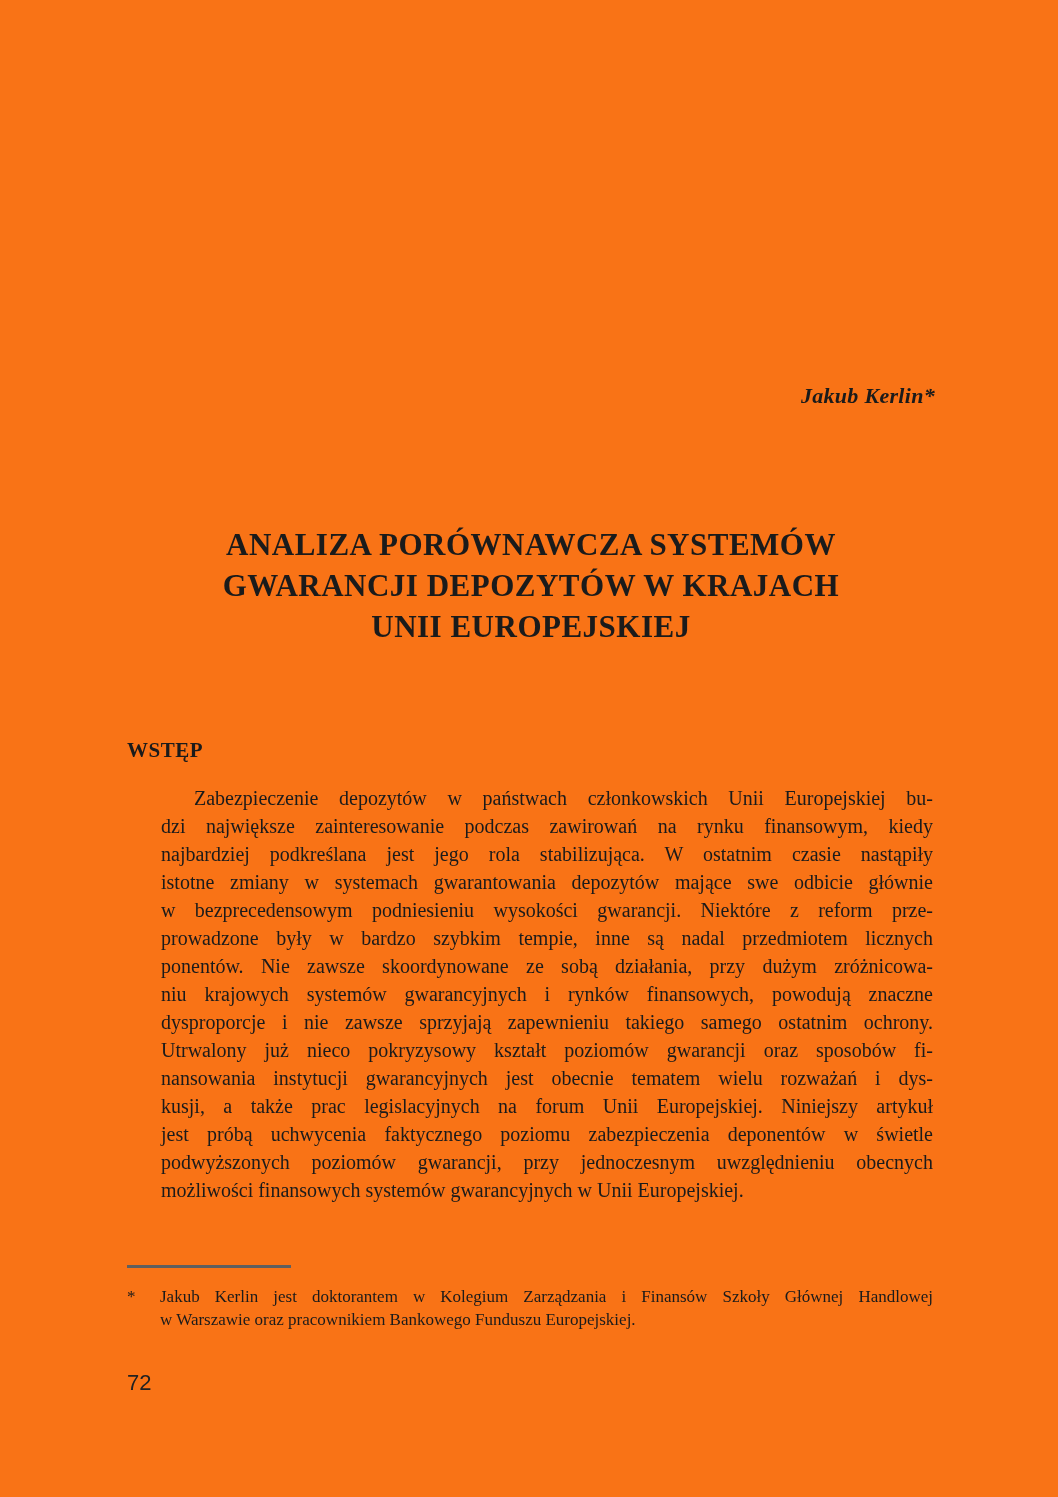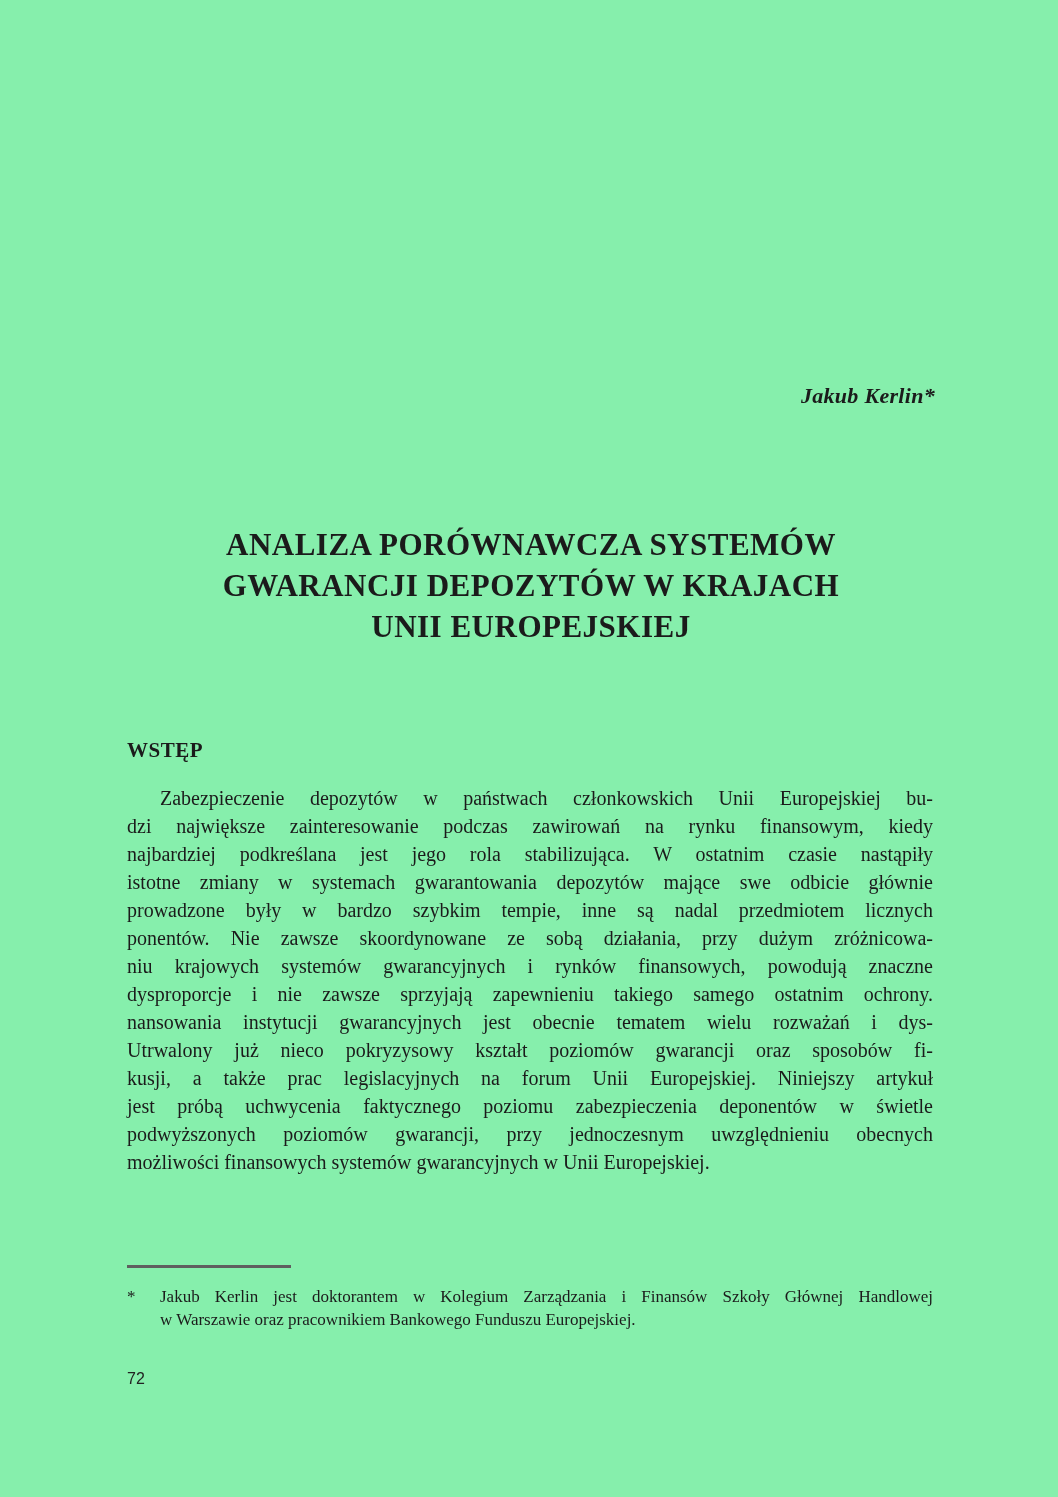--- a/index.html
+++ b/index.html
@@ -5,21 +5,21 @@
 <style>
   html, body {
     margin: 0;
     padding: 0;
     background: #ffffff;
   }
   .page {
     position: relative;
     width: 1058px;
     height: 1497px;
-    background: #86efac;
+    background: #f97316;
     color: #1b1b1b;
     font-family: "Liberation Serif", "DejaVu Serif", serif;
     overflow: hidden;
   }
   .author {
     position: absolute;
     top: 383px;
     left: 127px;
     width: 808px;
     text-align: right;
@@ -53,20 +53,21 @@
     top: 784px;
     left: 127px;
     width: 806px;
     font-size: 20px;
     line-height: 28px;
   }
   .body-line {
     text-align: justify;
     text-align-last: justify;
     white-space: normal;
+    margin-left: 34px;
   }
   .body-line:first-child {
     text-indent: 33px;
   }
   .body-line:last-child {
     text-align-last: left;
   }
   .fn-rule {
     position: absolute;
     top: 1265px;
@@ -96,21 +97,21 @@
     text-align-last: justify;
   }
   .fn-line:last-child {
     text-align-last: left;
   }
   .page-number {
     position: absolute;
     top: 1370px;
     left: 127px;
     font-family: "Liberation Sans", "DejaVu Sans", sans-serif;
-    font-size: 16px;
+    font-size: 22px;
     color: #222222;
     text-align: right;
   }
 </style>
 </head>
 <body>
 
 <div class="page">
 
   <div class="author">Jakub Kerlin*</div>
@@ -121,26 +122,27 @@
       <div class="title-line">UNII EUROPEJSKIEJ</div>
     </div>
 
   <div class="section-heading">WSTĘP</div>
 
   <div class="body-par">
       <div class="body-line">Zabezpieczenie depozytów w państwach członkowskich Unii Europejskiej bu-</div>
       <div class="body-line">dzi największe zainteresowanie podczas zawirowań na rynku finansowym, kiedy</div>
       <div class="body-line">najbardziej podkreślana jest jego rola stabilizująca. W ostatnim czasie nastąpiły</div>
       <div class="body-line">istotne zmiany w systemach gwarantowania depozytów mające swe odbicie głównie</div>
+      <div class="body-line">w bezprecedensowym podniesieniu wysokości gwarancji. Niektóre z reform prze-</div>
       <div class="body-line">prowadzone były w bardzo szybkim tempie, inne są nadal przedmiotem licznych</div>
       <div class="body-line">ponentów. Nie zawsze skoordynowane ze sobą działania, przy dużym zróżnicowa-</div>
       <div class="body-line">niu krajowych systemów gwarancyjnych i rynków finansowych, powodują znaczne</div>
       <div class="body-line">dysproporcje i nie zawsze sprzyjają zapewnieniu takiego samego ostatnim ochrony.</div>
+      <div class="body-line">Utrwalony już nieco pokryzysowy kształt poziomów gwarancji oraz sposobów fi-</div>
       <div class="body-line">nansowania instytucji gwarancyjnych jest obecnie tematem wielu rozważań i dys-</div>
-      <div class="body-line">Utrwalony już nieco pokryzysowy kształt poziomów gwarancji oraz sposobów fi-</div>
       <div class="body-line">kusji, a także prac legislacyjnych na forum Unii Europejskiej. Niniejszy artykuł</div>
       <div class="body-line">jest próbą uchwycenia faktycznego poziomu zabezpieczenia deponentów w świetle</div>
       <div class="body-line">podwyższonych poziomów gwarancji, przy jednoczesnym uwzględnieniu obecnych</div>
       <div class="body-line">możliwości finansowych systemów gwarancyjnych w Unii Europejskiej.</div>
     </div>
 
   <div class="fn-rule"></div>
 
   <div class="footnote">
     <div class="fn-marker">*</div>

